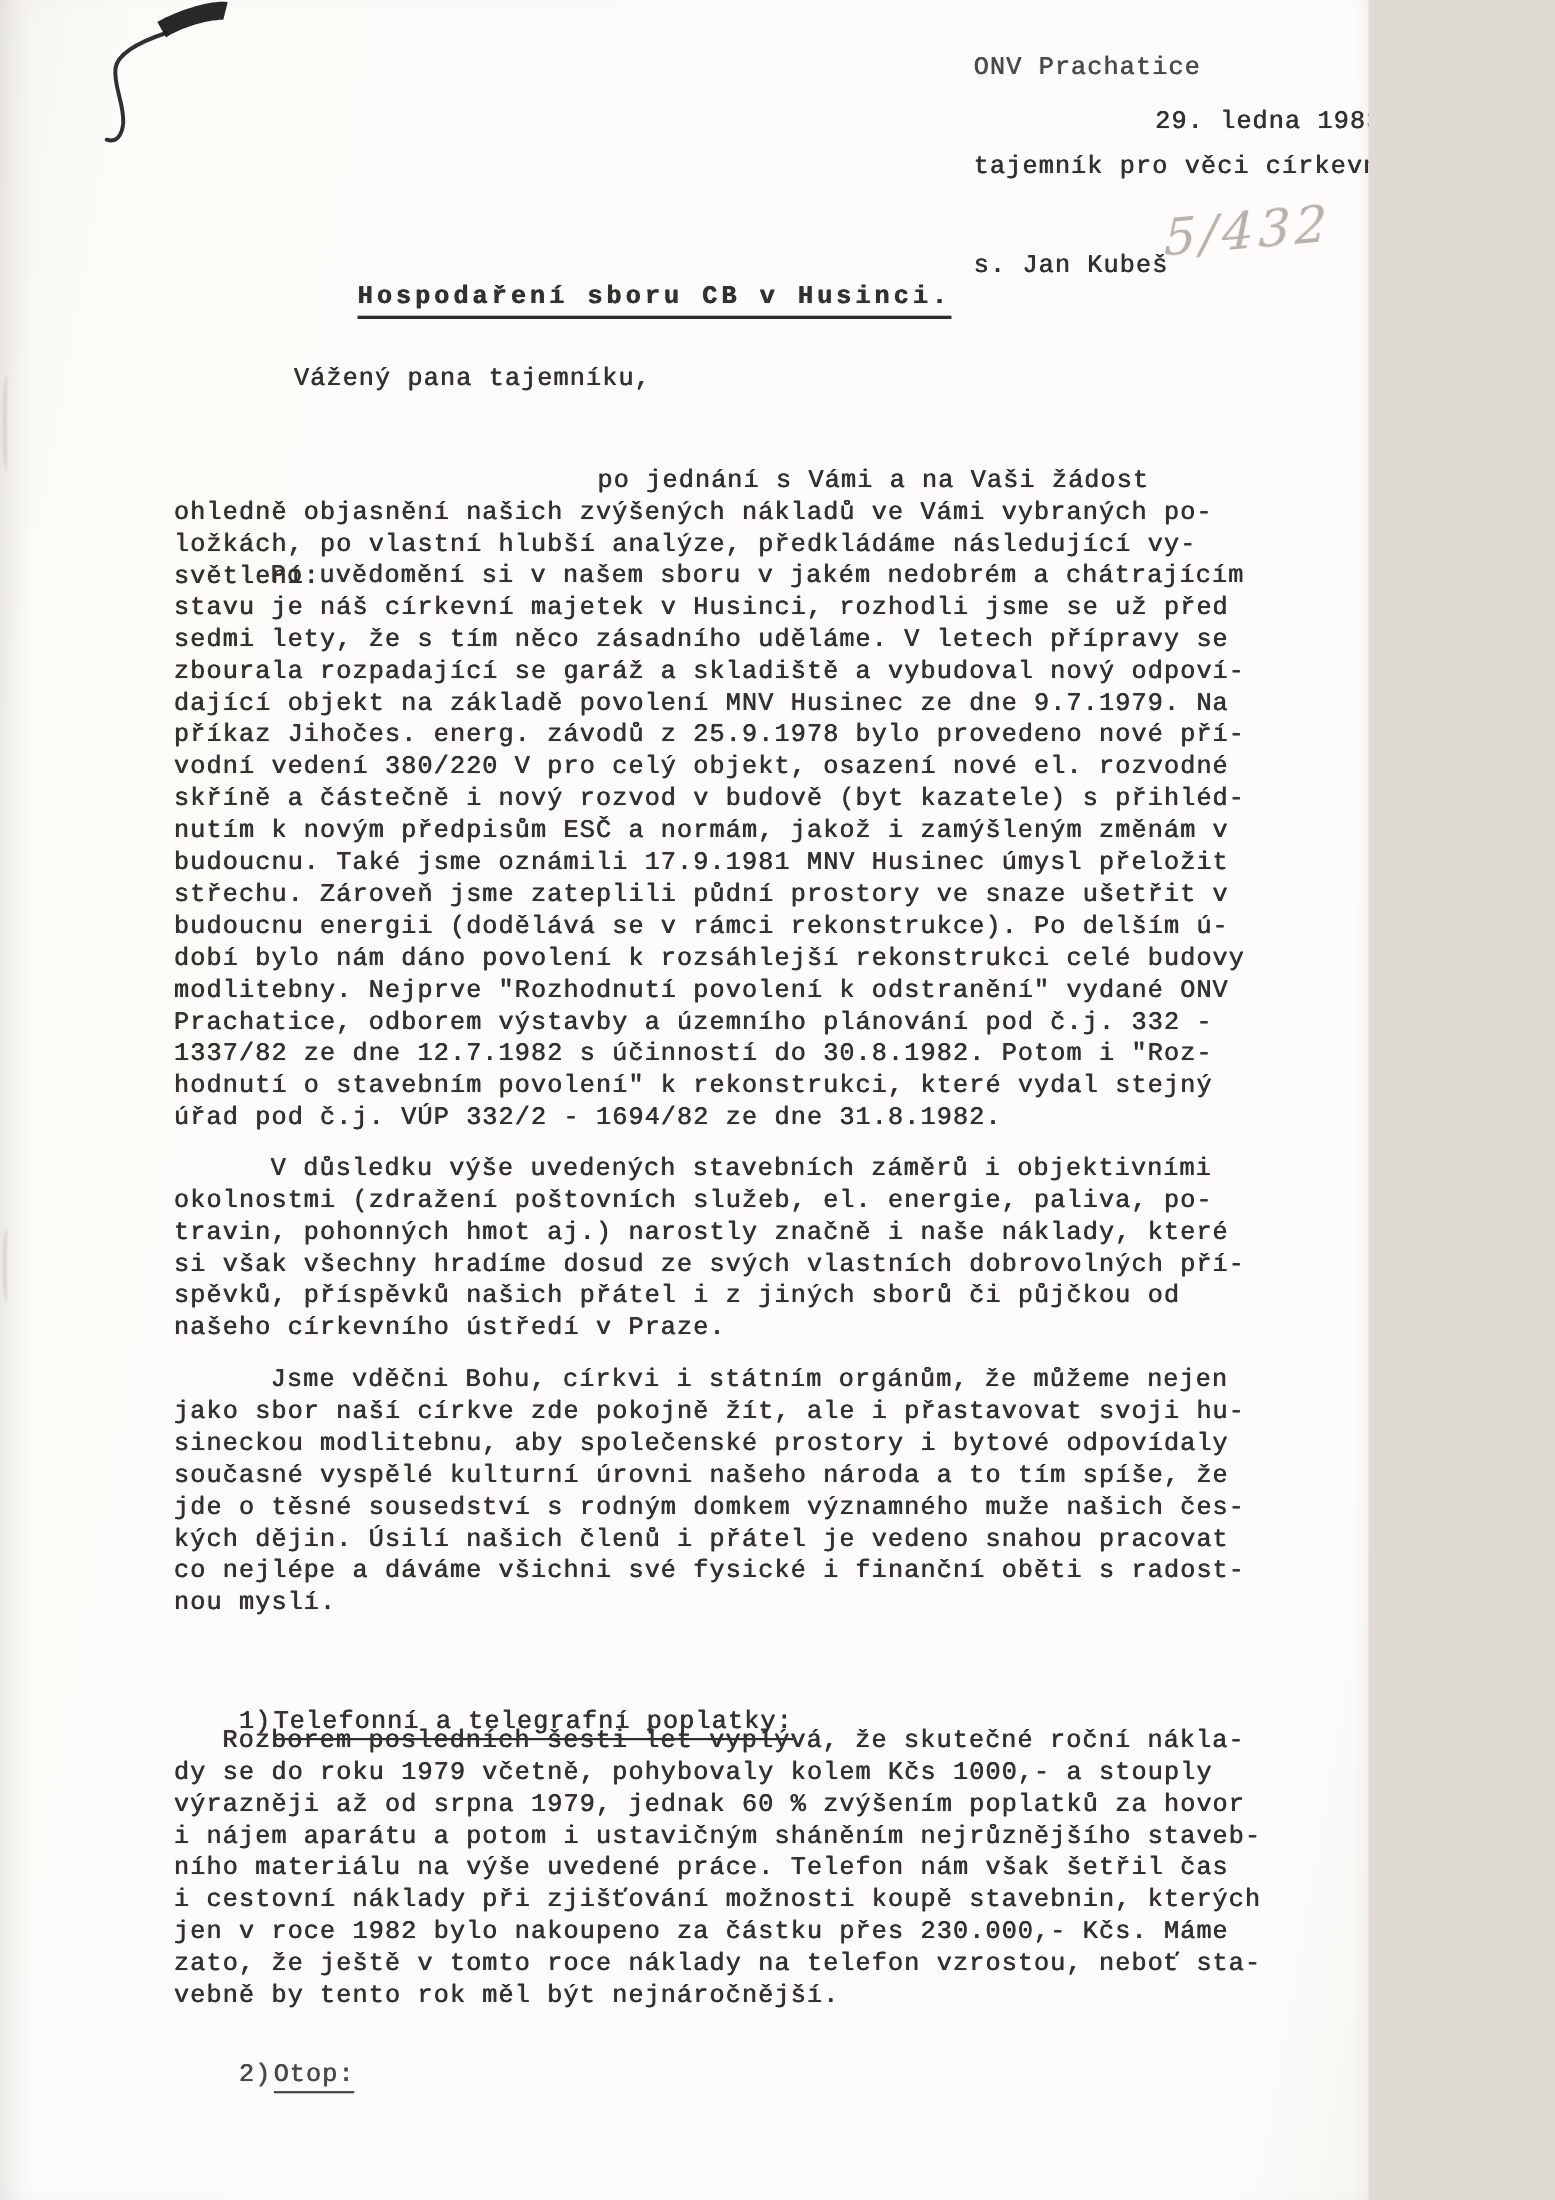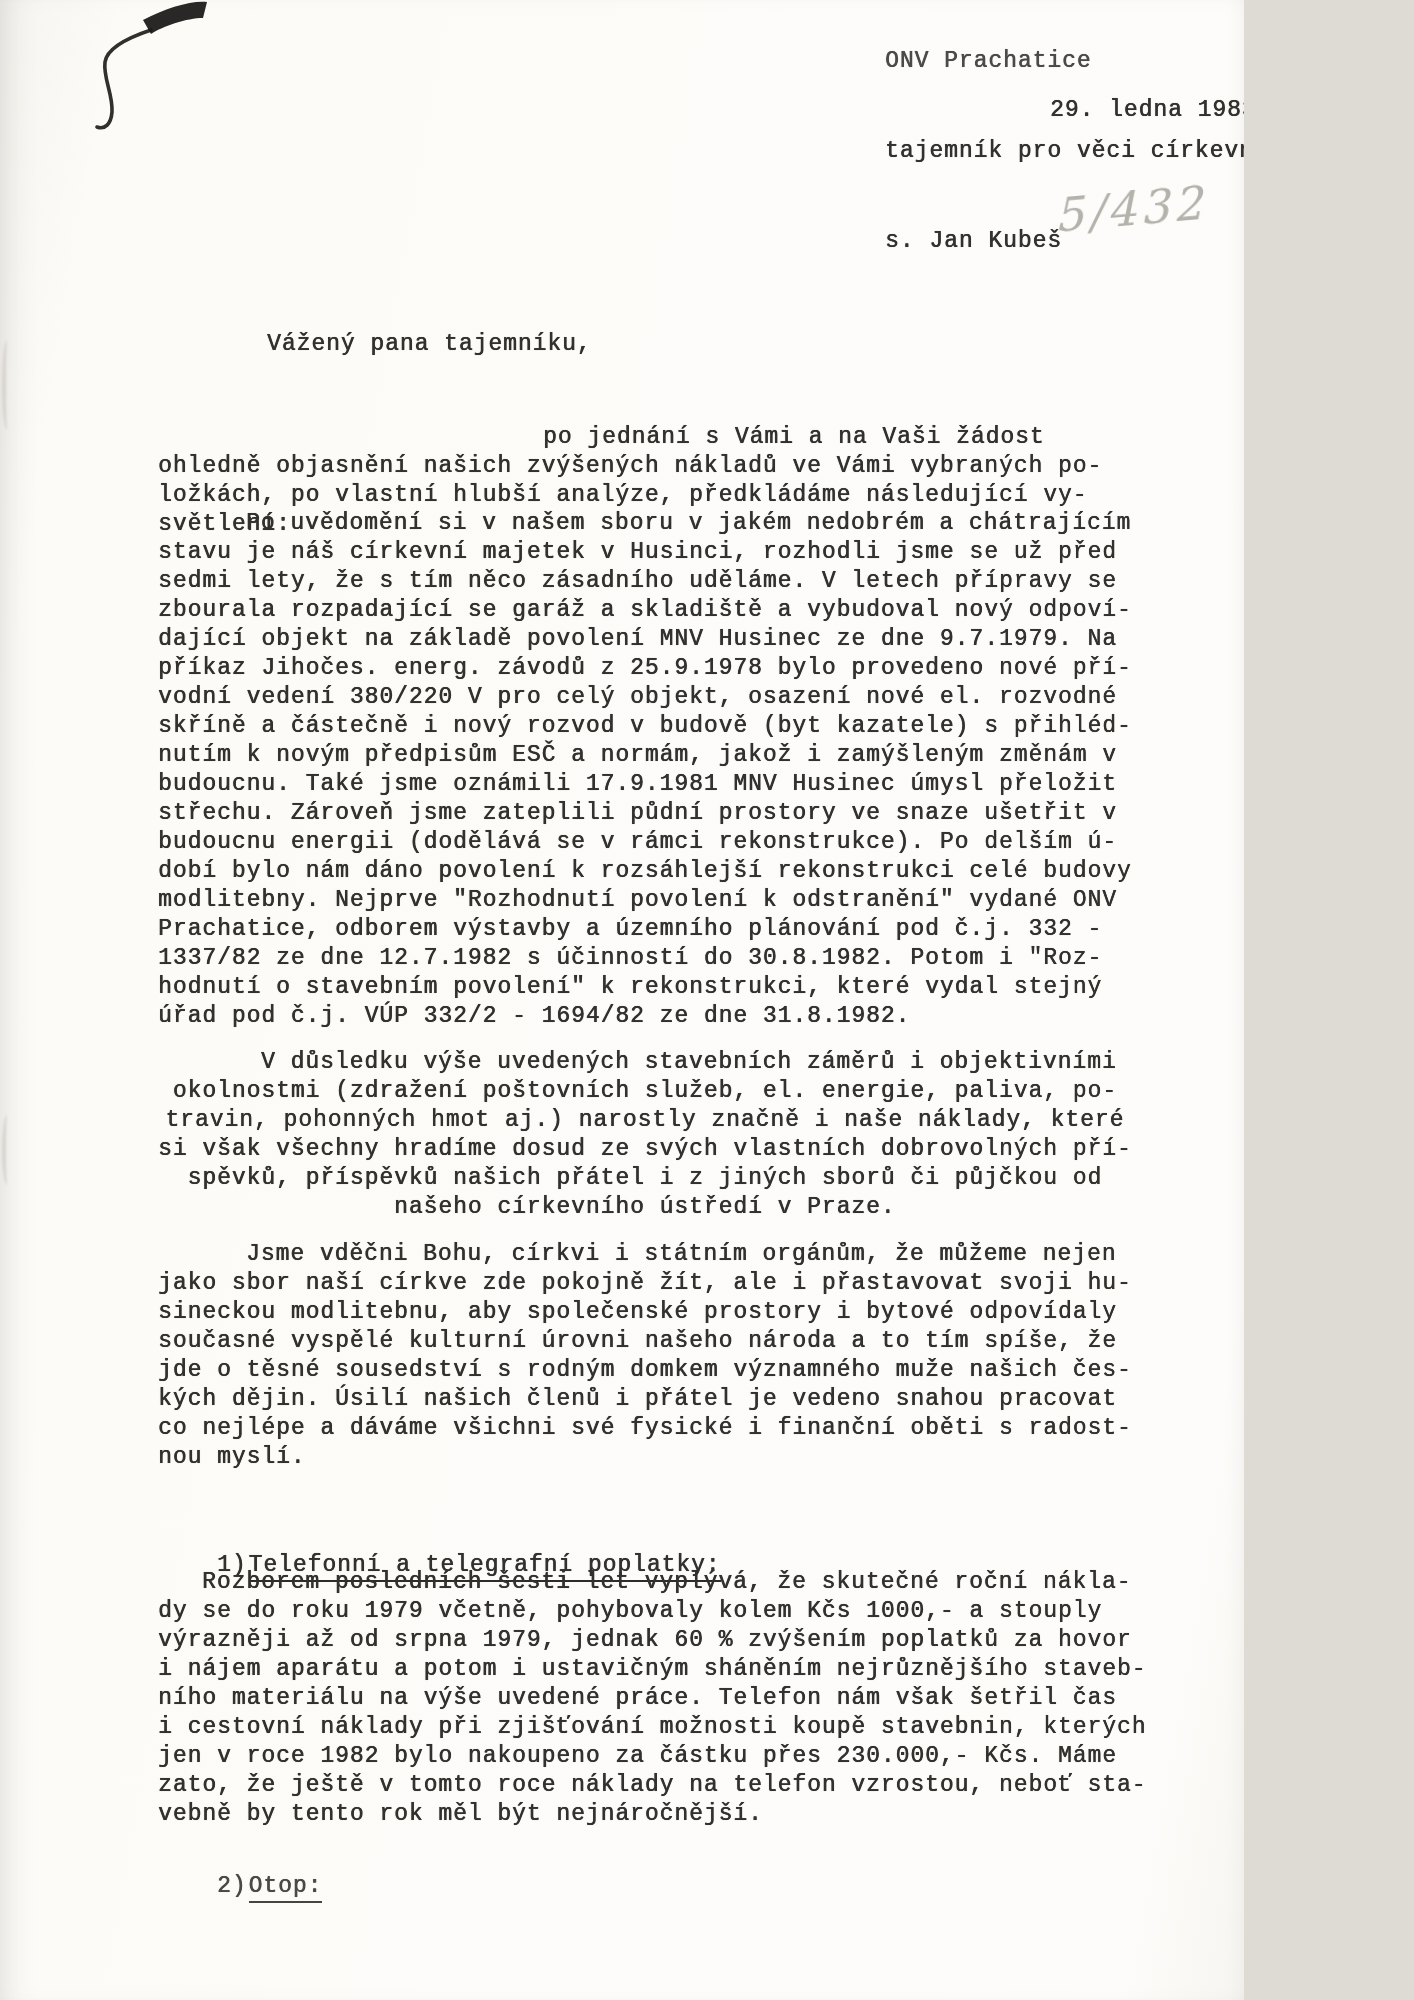--- a/index.html
+++ b/index.html
@@ -71,20 +71,23 @@
   <div class="tw letterhead" style="left:885px;top:-14px;line-height:30px;">
     <div class="faint">ONV Prachatice</div>
     <div>tajemník pro věci církevní</div>
     <div>s. Jan Kubeš</div>
   </div>
 
   <div class="stamp">SOkA PT</div>
 
   <div class="tw" style="left:1050px;top:96px;">29. ledna 1983.</div>
 
+  <div class="tw" style="left:266px;top:226px;">
+    <h1 class="title">Hospodaření sboru CB v Husinci.</h1>
+  </div>
 
   <div class="handnum">5/432</div>
 
   <div class="tw" style="left:267px;top:330px;">Vážený pana tajemníku,</div>
 
   <div class="tw" style="left:158px;top:393px;text-indent:385px;margin-top:30px;">po jednání s Vámi a na Vaši žádost
 ohledně objasnění našich zvýšených nákladů ve Vámi vybraných po-
 ložkách, po vlastní hlubší analýze, předkládáme následující vy-
 světlení:</div>
 
@@ -100,21 +103,21 @@
 budoucnu. Také jsme oznámili 17.9.1981 MNV Husinec úmysl přeložit
 střechu. Zároveň jsme zateplili půdní prostory ve snaze ušetřit v
 budoucnu energii (dodělává se v rámci rekonstrukce). Po delším ú-
 dobí bylo nám dáno povolení k rozsáhlejší rekonstrukci celé budovy
 modlitebny. Nejprve "Rozhodnutí povolení k odstranění" vydané ONV
 Prachatice, odborem výstavby a územního plánování pod č.j. 332 -
 1337/82 ze dne 12.7.1982 s účinností do 30.8.1982. Potom i "Roz-
 hodnutí o stavebním povolení" k rekonstrukci, které vydal stejný
 úřad pod č.j. VÚP 332/2 - 1694/82 ze dne 31.8.1982.</div>
 
-  <div class="tw" style="left:158px;top:1048px;text-indent:88px;text-align:center;">V důsledku výše uvedených stavebních záměrů i objektivními
+  <div class="tw" style="left:158px;top:1048px;text-indent:88px;">V důsledku výše uvedených stavebních záměrů i objektivními
 okolnostmi (zdražení poštovních služeb, el. energie, paliva, po-
 travin, pohonných hmot aj.) narostly značně i naše náklady, které
 si však všechny hradíme dosud ze svých vlastních dobrovolných pří-
 spěvků, příspěvků našich přátel i z jiných sborů či půjčkou od
 našeho církevního ústředí v Praze.</div>
 
   <div class="tw" style="left:158px;top:1240px;text-indent:88px;">Jsme vděčni Bohu, církvi i státním orgánům, že můžeme nejen
 jako sbor naší církve zde pokojně žít, ale i přastavovat svoji hu-
 sineckou modlitebnu, aby společenské prostory i bytové odpovídaly
 současné vyspělé kulturní úrovni našeho národa a to tím spíše, že

